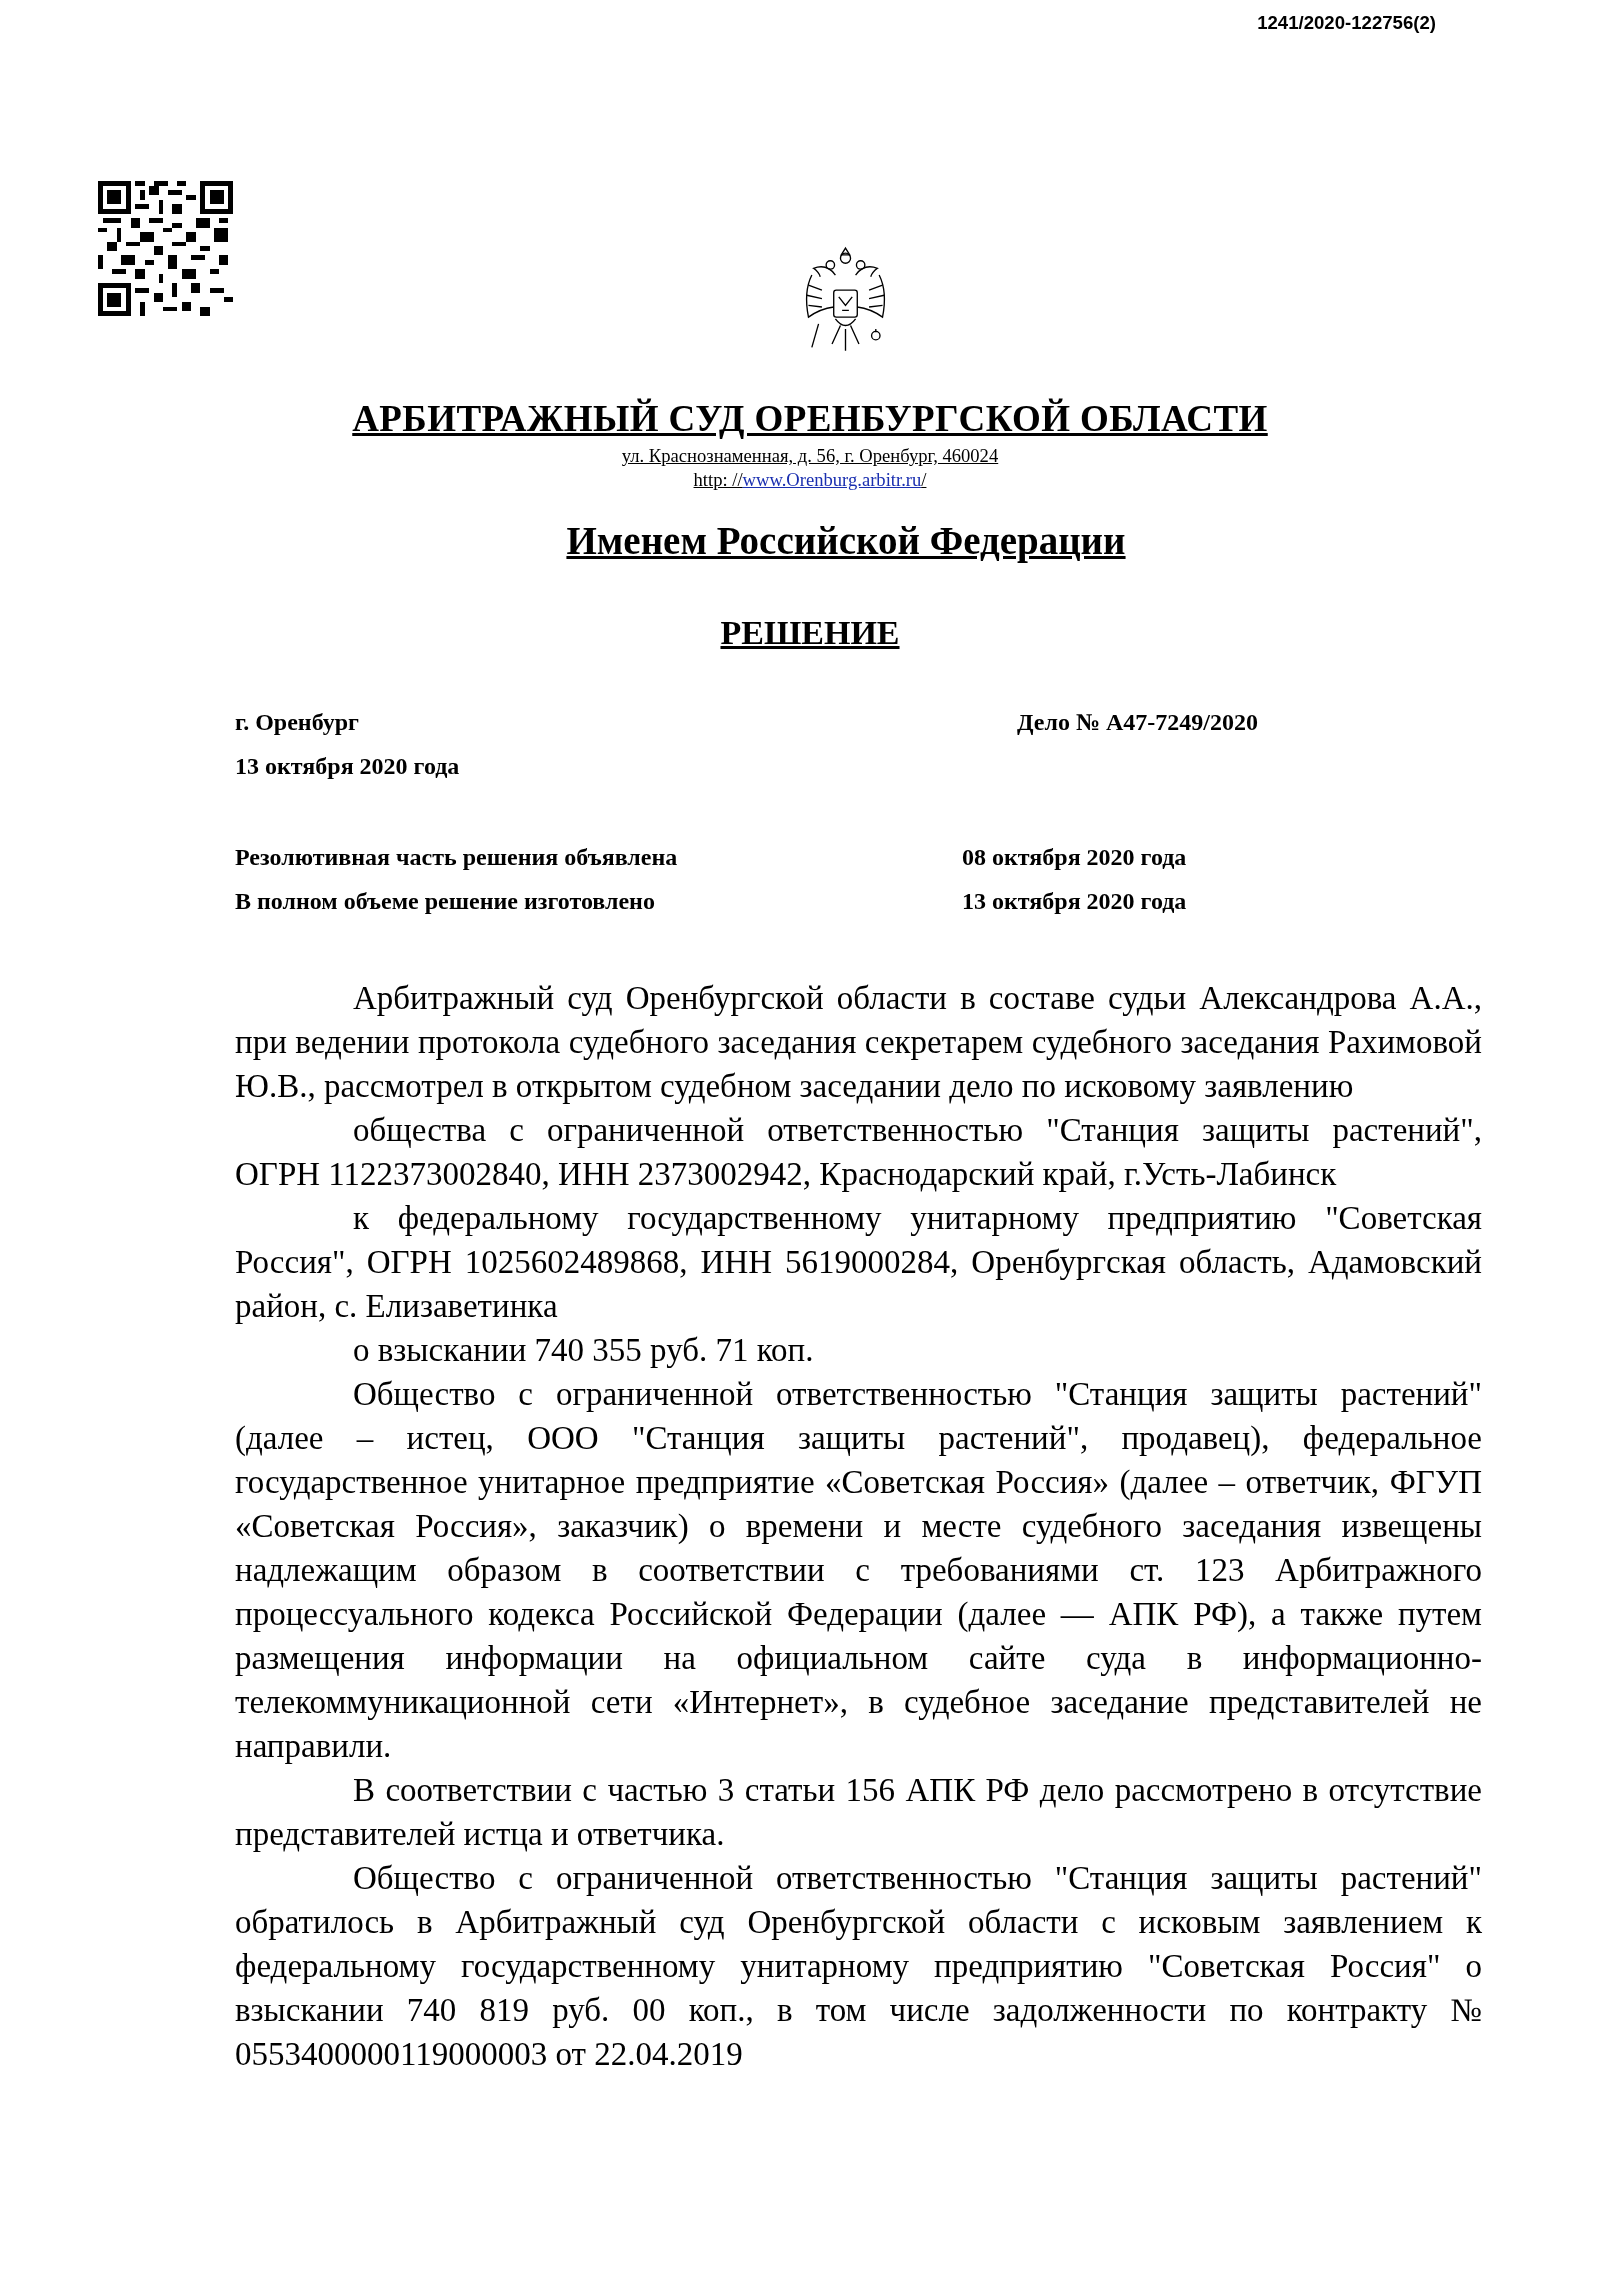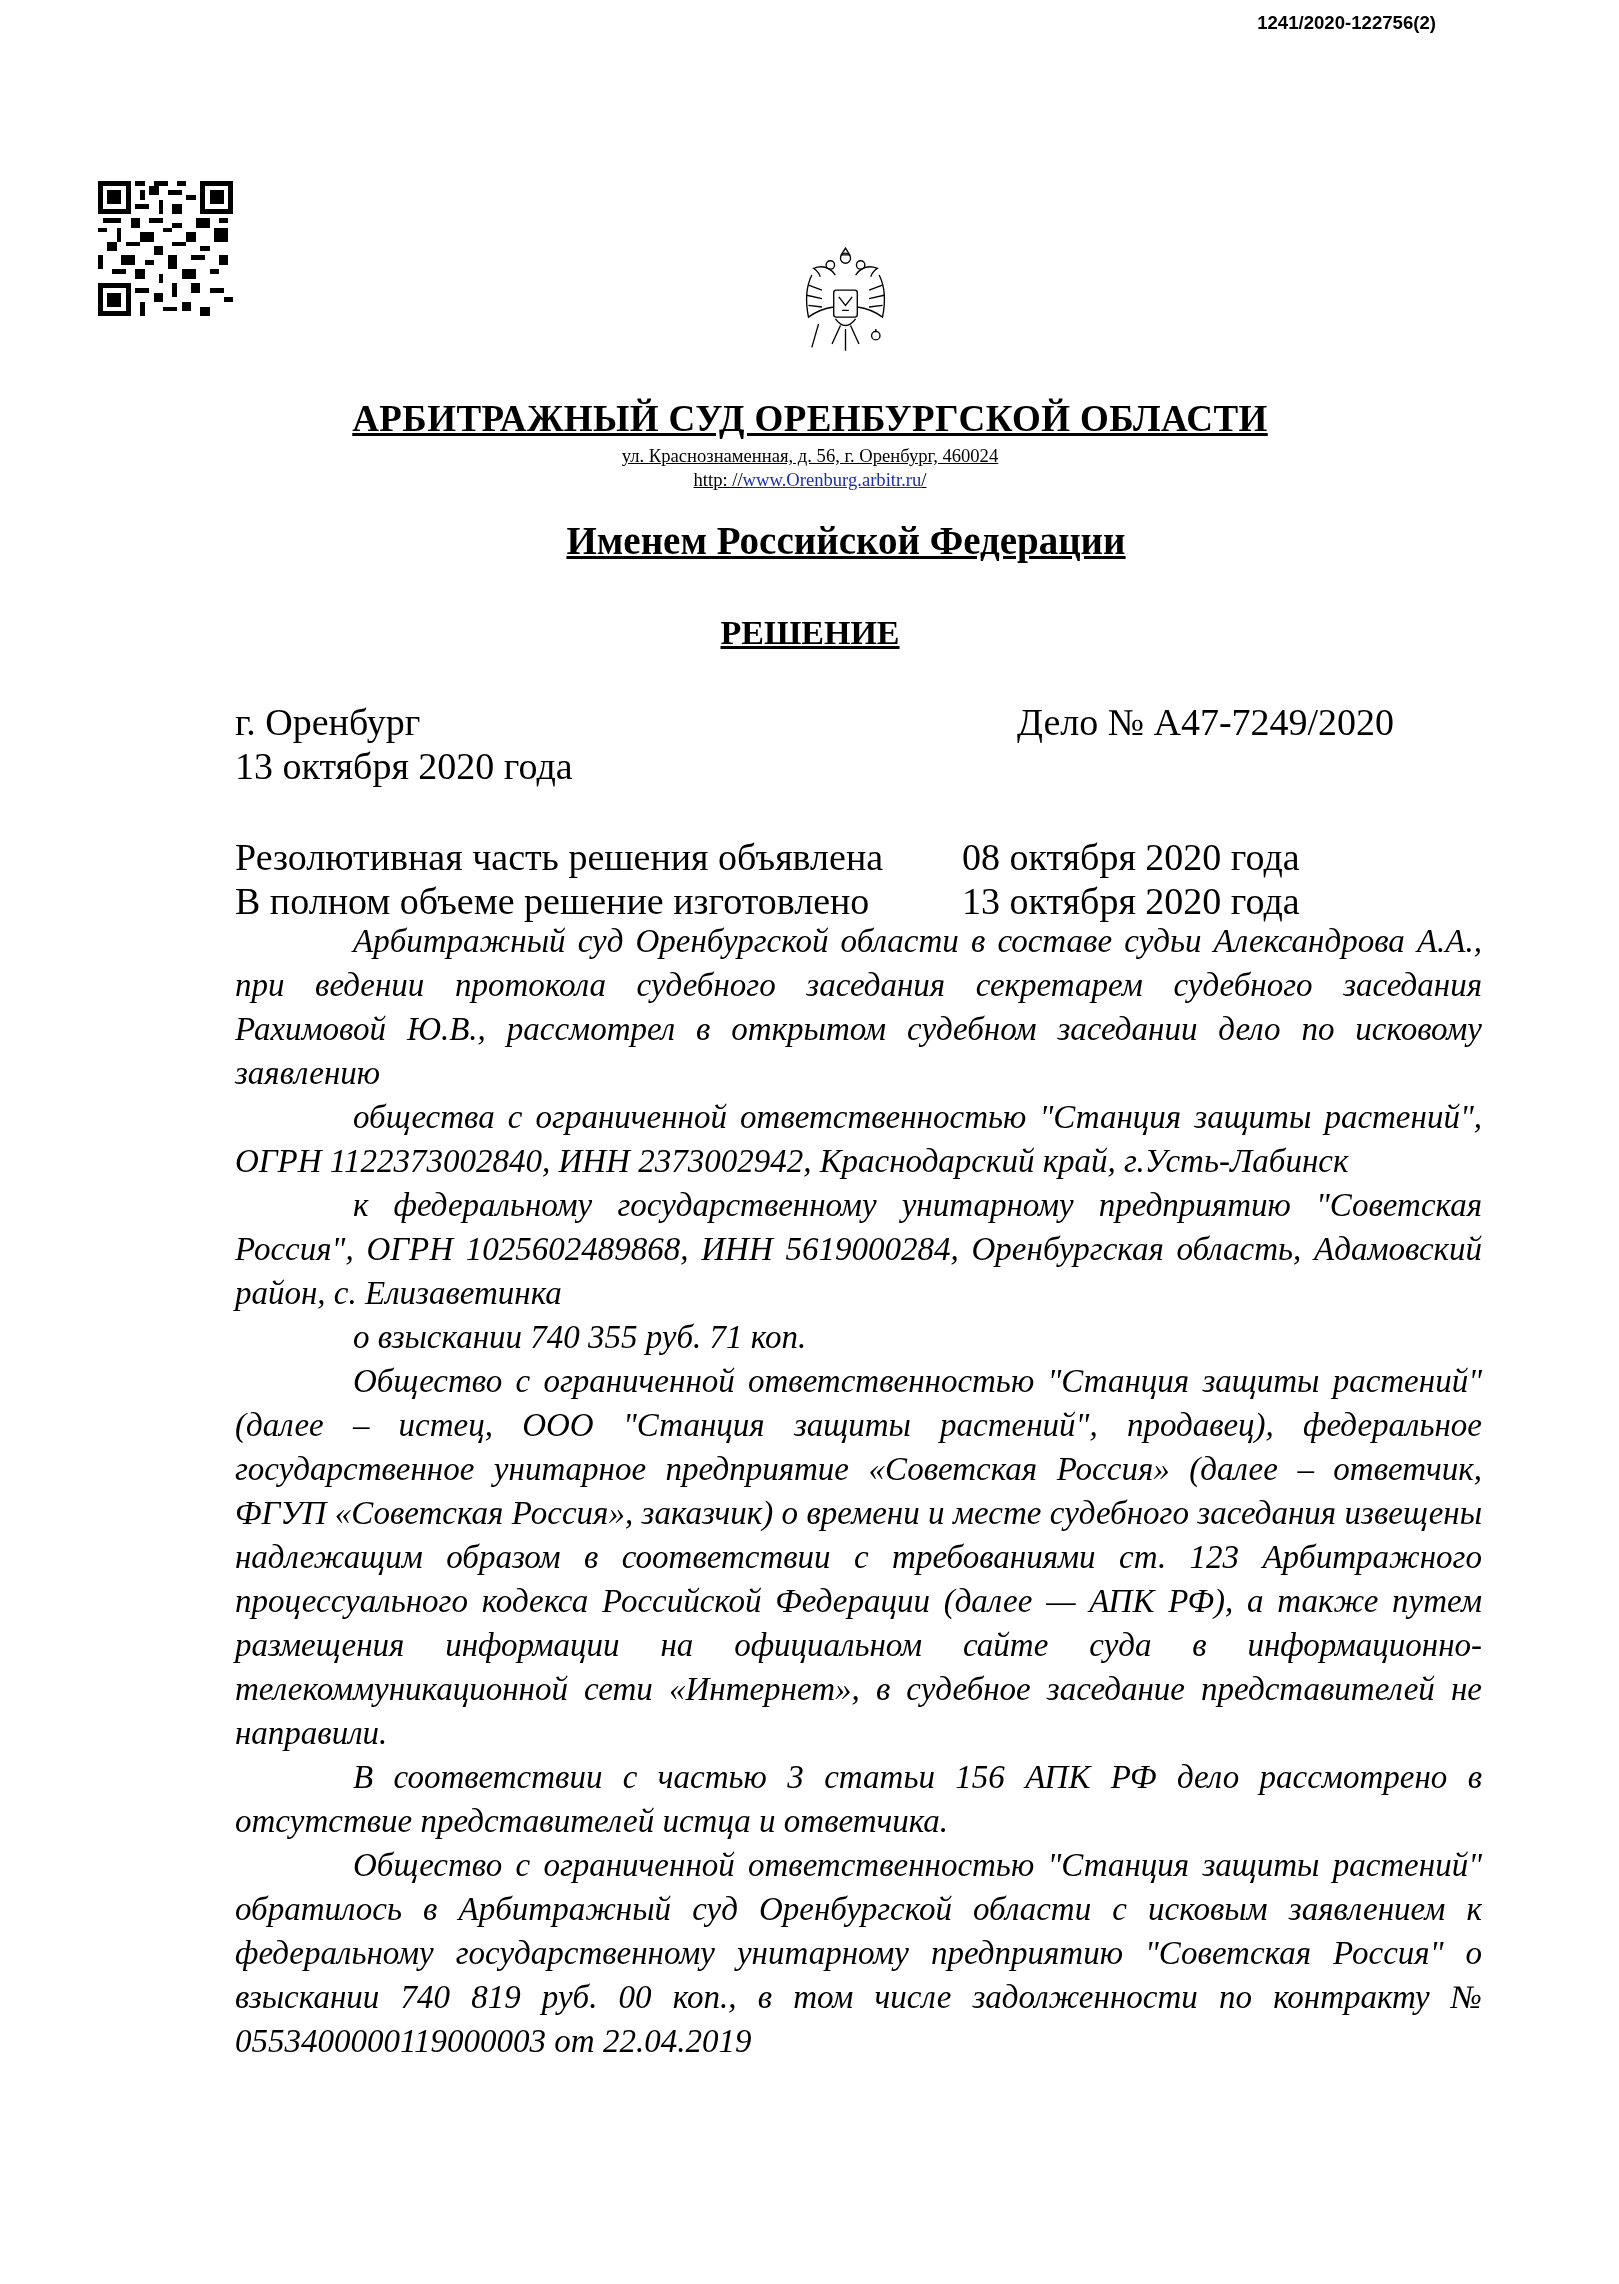--- a/index.html
+++ b/index.html
@@ -55,39 +55,39 @@
       font-weight: bold;
       padding-left: 36px;
     }
     .decision-title {
       top: 614px;
       font-size: 34px;
       font-weight: bold;
     }
     .meta {
       position: absolute;
-      font-size: 38px;
+      font-size: 24px;
       line-height: 44px;
+      font-weight: bold;
     }
     .city { left: 235px; top: 700px; }
     .case-no { left: 1017px; top: 700px; }
     .date-main { left: 235px; top: 744px; }
     .res-row { left: 235px; top: 835px; width: 1223px; }
     .res-row .lbl { display: inline-block; width: 727px; }
     .full-row { left: 235px; top: 879px; width: 1223px; }
     .full-row .lbl { display: inline-block; width: 727px; }
     .body-text {
       position: absolute;
       left: 235px;
-      top: 919px;
+      top: 976px;
       width: 1247px;
       font-size: 33px;
       line-height: 44px;
       text-align: justify;
-      font-style: italic;
     }
     .body-text p { margin: 0; text-indent: 118px; }
   </style>
 </head>
 <body>
 
 <div class="ref-number">1241/2020-122756(2)</div>
 
 <svg class="qr" viewBox="0 0 29 29" shape-rendering="crispEdges">
   <rect width="29" height="29" fill="#fff"></rect>

